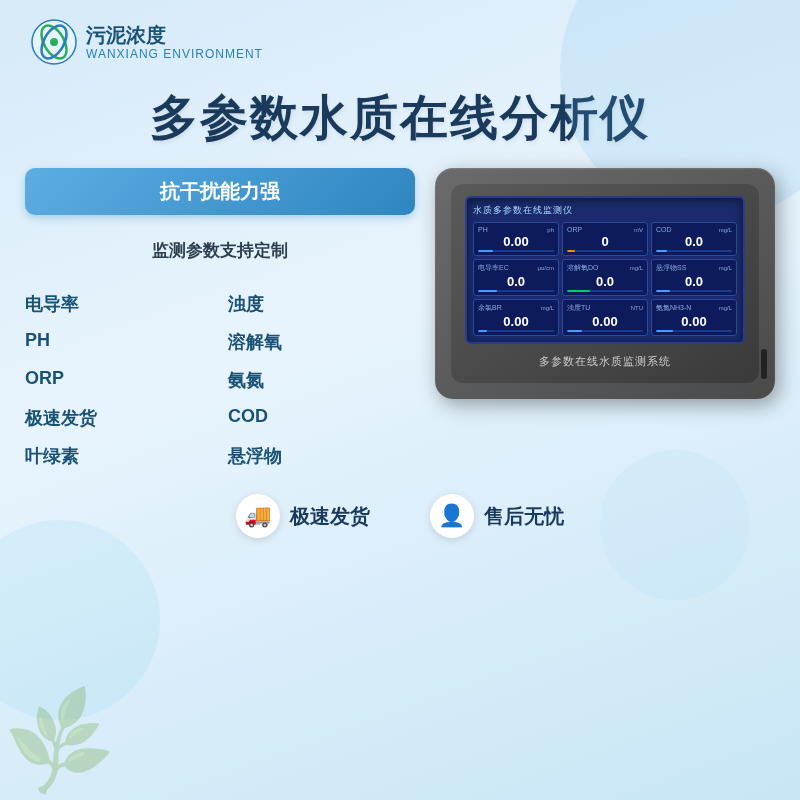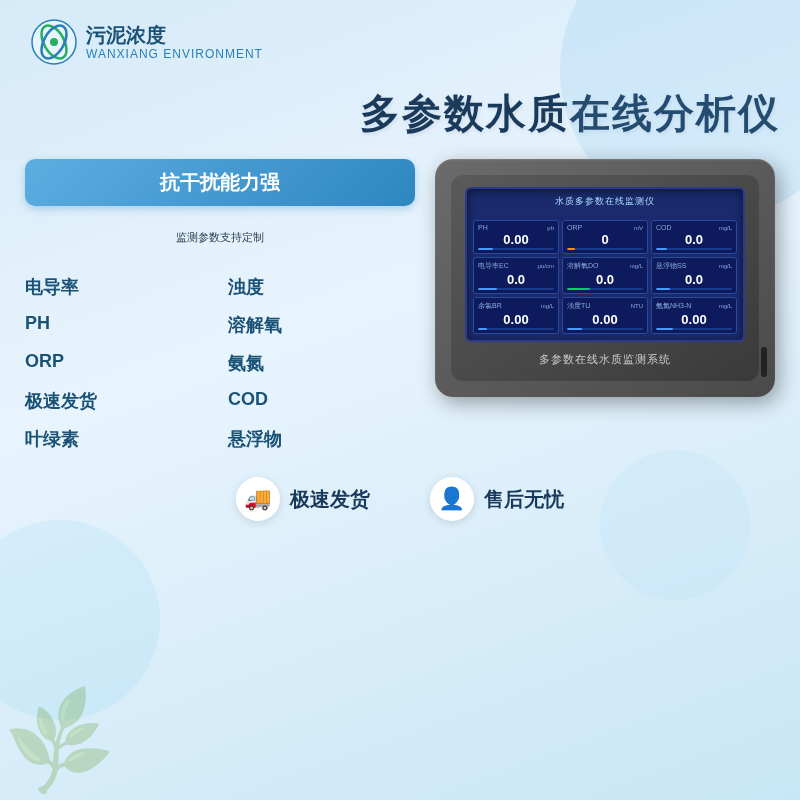--- a/index.html
+++ b/index.html
@@ -60,22 +60,22 @@
       line-height: 1.2;
     }
     .logo-en {
       font-size: 12px;
       color: #2980b9;
       letter-spacing: 1px;
     }
 
     
     .main-title {
-      text-align: right;
-      font-size: 40px;
+      text-align: center;
+      font-size: 48px;
       font-weight: 900;
       color: #1a3a5c;
       padding: 10px 20px 18px 20px;
       letter-spacing: 2px;
       text-shadow: 1px 2px 4px rgba(0,0,0,0.08);
     }
 
     
     .content-area {
       display: flex;
@@ -99,24 +99,24 @@
       font-weight: 700;
       padding: 10px 22px;
       border-radius: 10px;
       text-align: center;
       margin-bottom: 12px;
       box-shadow: 0 3px 8px rgba(41,128,185,0.3);
     }
 
     .subtitle-text {
       text-align: center;
-      font-size: 11px;
+      font-size: 17px;
       color: #2c3e50;
       margin-bottom: 14px;
-      font-weight: 400;
+      font-weight: 700;
     }
 
     .params-grid {
       display: grid;
       grid-template-columns: 1fr 1fr;
       gap: 6px 16px;
       margin-bottom: 4px;
     }
     .param-item {
       font-size: 18px;
@@ -147,24 +147,24 @@
     
     .device-screen {
       background: #1a2a6c;
       border-radius: 6px;
       padding: 6px;
       border: 2px solid #2a3a8c;
       box-shadow: inset 0 2px 8px rgba(0,0,0,0.5);
     }
 
     .screen-title {
-      text-align: center;
+      text-align: left;
       font-size: 9px;
       color: #aaddff;
-      margin-bottom: 12px;
+      margin-bottom: 5px;
       letter-spacing: 1px;
     }
 
     .screen-grid {
       display: grid;
       grid-template-columns: repeat(3, 1fr);
       gap: 3px;
     }
 
     .screen-cell {

